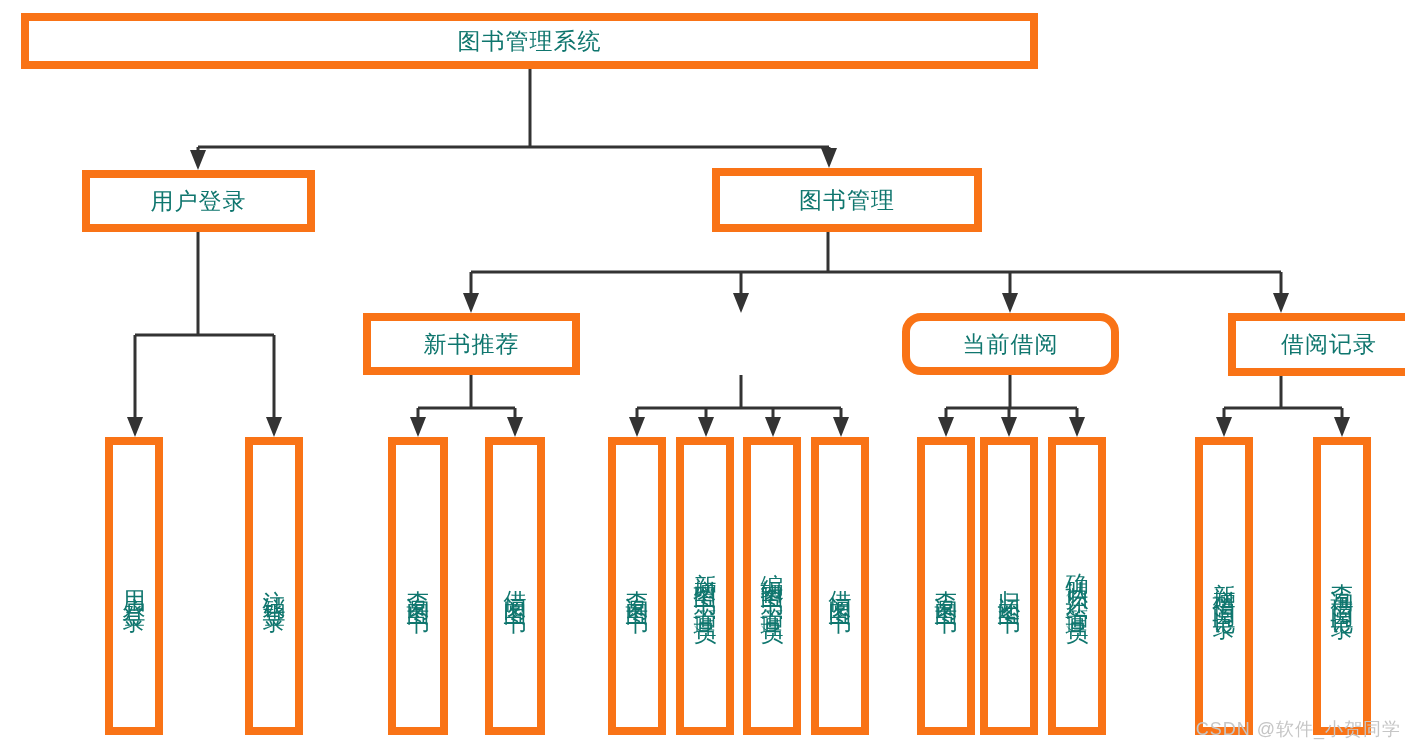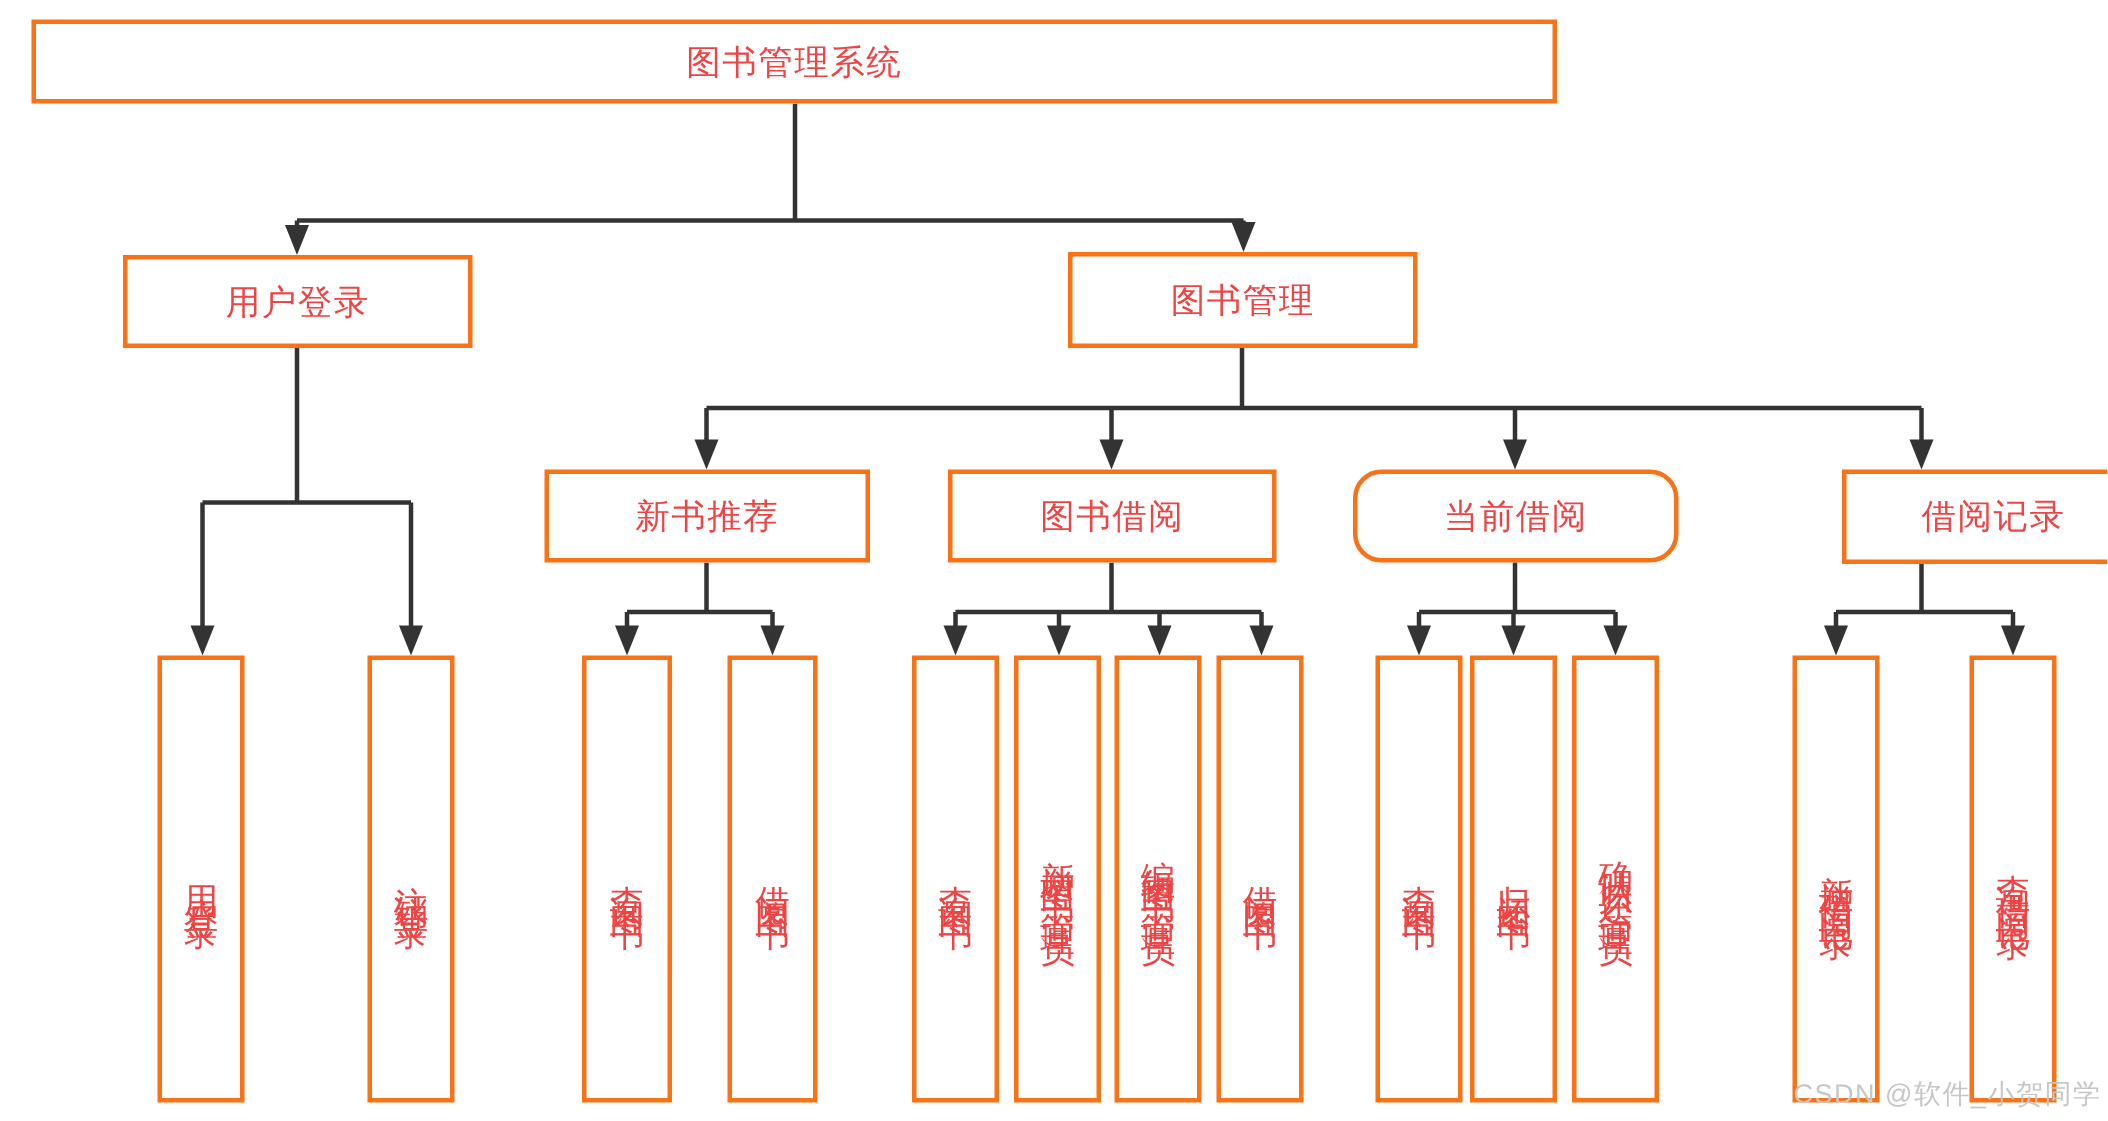--- a/index.html
+++ b/index.html
@@ -2,23 +2,23 @@
 <html><head>
 <meta charset="utf-8">
 <style>
   html,body{margin:0;padding:0;background:#fff;}
   .stage{
     position:relative;width:1405px;height:747px;background:#fff;overflow:hidden;
     font-family:"Liberation Sans","DejaVu Sans",sans-serif;color:#333;
   }
   svg.wires{position:absolute;left:0;top:0;width:1405px;height:747px;}
   .node{
-    position:absolute;background:#fff;border:3px solid #f97316;
+    position:absolute;background:#fff;border:8px solid #f97316;
     display:flex;align-items:center;justify-content:center;
-    box-sizing:border-box;font-size:23px;color:#ef4444;letter-spacing:1px;
+    box-sizing:border-box;font-size:23px;color:#0f766e;letter-spacing:1px;
   }
   .leaf{width:58px;height:298px;top:437px;}
   .leaf .vtxt{
     writing-mode:vertical-lr;text-orientation:mixed;
     font-size:23px;letter-spacing:7px;line-height:1;
   }
   .watermark{
     position:absolute;top:717px;right:4px;z-index:9;
     font-size:18px;color:#c6c6c6;letter-spacing:1px;white-space:nowrap;
   }
@@ -83,29 +83,26 @@
       <polygon points="1334,417 1350,417 1342,437" fill="#333333"></polygon>
     </svg>
 
   <div class="node" style="left:21px;top:13px;width:1017px;height:56px;">
     <span>图书管理系统</span>
   </div>
 
   <div class="node" style="left:82px;top:170px;width:233px;height:62px;">
     <span>用户登录</span>
   </div>
-  <div class="node" style="left:712px;top:168px;width:233px;height:64px;">
+  <div class="node" style="left:712px;top:168px;width:270px;height:64px;">
     <span>图书管理</span>
   </div>
 
   <div class="node" style="left:363px;top:313px;width:217px;height:62px;">
     <span>新书推荐</span>
-  </div>
-  <div class="node" style="left:632px;top:313px;width:219px;height:62px;">
-    <span>图书借阅</span>
   </div>
   <div class="node" style="left:902px;top:313px;width:217px;height:62px;border-radius:19px;">
     <span>当前借阅</span>
   </div>
   <div class="node" style="left:1228px;top:313px;width:202px;height:63px;">
     <span>借阅记录</span>
   </div>
 
   <div class="node leaf" style="left:105px;">
     <span class="vtxt">用户登录</span>

